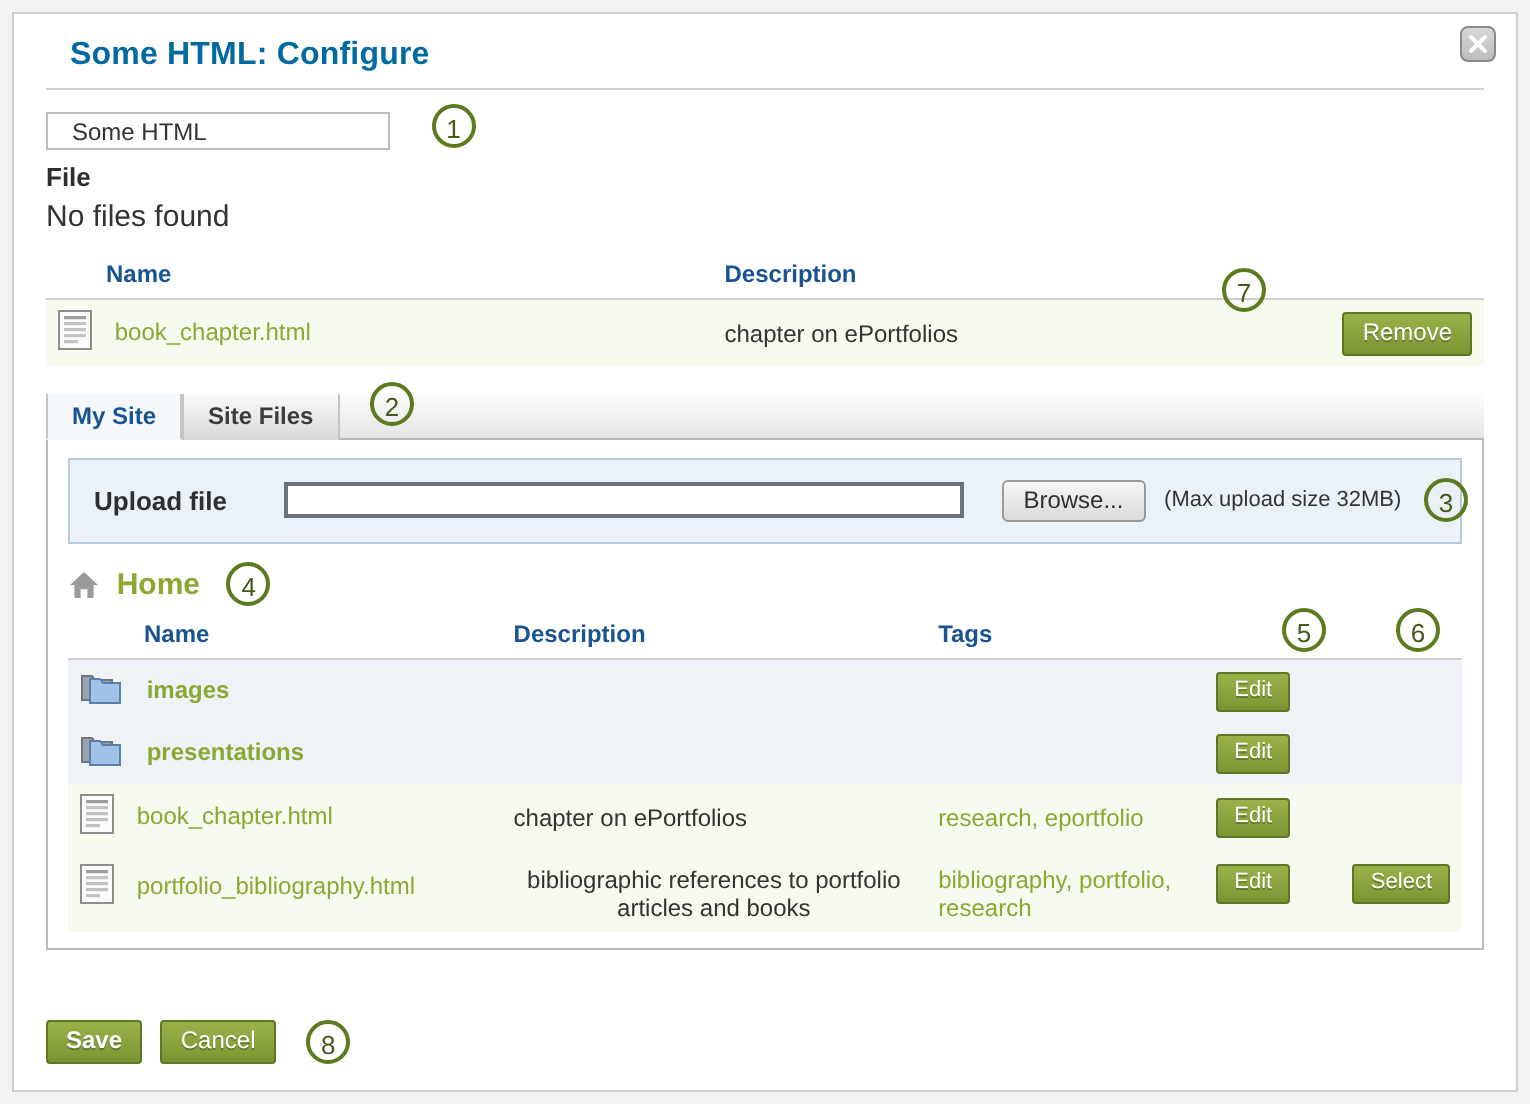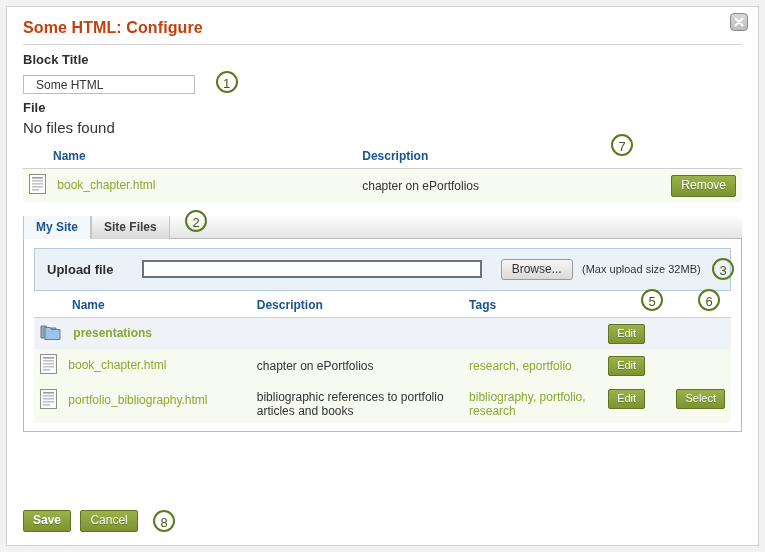--- a/index.html
+++ b/index.html
@@ -51,22 +51,22 @@
     border-radius: 4px;
     background: linear-gradient(#d8d8d8, #bdbdbd);
     cursor: pointer;
   }
   .close-btn svg { display: block; }
 
   
   .dialog-title {
     font-size: 16px;
     font-weight: bold;
-    color: #c2410c;
-    margin: 0 0 7px 0;
+    color: #0369a1;
+    margin: 0 0 7px 12px;
     letter-spacing: .1px;
   }
   .hr {
     border: 0;
     border-top: 1px solid #d2d2d2;
     margin: 0 0 7px 0;
     height: 0;
   }
 
   .section-label {
@@ -281,21 +281,20 @@
       <svg width="16" height="16" viewBox="0 0 16 16">
         <path d="M4.5 4.5 L11.5 11.5 M11.5 4.5 L4.5 11.5" stroke="#ffffff" stroke-width="2" stroke-linecap="round"></path>
       </svg>
     </div>
 
     <div class="inner">
 
       <div class="dialog-title">Some HTML: Configure</div>
       <hr class="hr">
 
-      <div class="section-label">Block Title</div>
       <div class="nowrap">
         <input class="text-input" type="text" value="Some HTML" style="">
         <span style="display:inline-block;width:14px"></span>
         <span class="badge">1</span>
       </div>
 
       <div class="section-label">File</div>
       <div class="nofiles">No files found</div>
 
       <span class="badge badge-abs" style="left:604px; top:127px;">7</span>
@@ -341,38 +340,64 @@
         <div class="uploadbox">
           <div class="nowrap">
             <span class="uplabel">Upload file</span>
             <span class="upfield"></span>
             <span class="btn-gray" style="margin-left:15px;">Browse...</span>
             <span class="maxsize" style="margin-left:6px;">(Max upload size 32MB)</span>
             <span class="badge" style="margin-left:8px;vertical-align:middle;">3</span>
           </div>
         </div>
 
+        <div class="crumb">
+          <span class="icon">
+            <svg width="16" height="15" viewBox="0 0 16 15" style="vertical-align:middle">
+              <path d="M8 1 L15 7.5 L12.8 7.5 L12.8 14 L9.7 14 L9.7 9.6 L6.3 9.6 L6.3 14 L3.2 14 L3.2 7.5 L1 7.5 Z" fill="#9a9a9a"></path>
+            </svg>
+          </span>
+          <span class="crumb-text">Home</span>
+          <span class="badge" style="margin-left:10px;vertical-align:middle;">4</span>
+        </div>
 
         <div style="position:relative;height:0;">
           <span class="badge badge-abs" style="left:607px; top:-2px;">5</span>
           <span class="badge badge-abs" style="left:664px; top:-2px;">6</span>
         </div>
 
         <table class="grid" style="margin-top:4px;">
           <thead>
             <tr>
               <th style="width:190px; padding-left:38px;">Name</th>
               <th style="width:240px;">Description</th>
               <th style="width:145px;">Tags</th>
               <th style="width:62px;"></th>
               <th style="width:auto;"></th>
             </tr>
           </thead>
           <tbody>
 
+            <tr class="row-folder">
+              <td>
+                <span class="icon">
+                  <svg width="22" height="18" viewBox="0 0 22 18">
+                    <path d="M1 3 L6 3 L7.5 5 L16 5 L16 15 L1 15 Z" fill="#9aa3ad" stroke="#6e7680" stroke-width="1"></path>
+                    <path d="M5 4.5 L10 4.5 L11.5 6.5 L20 6.5 L20 16.5 L5 16.5 Z" fill="#9ec2e8" stroke="#5c7fa6" stroke-width="1"></path>
+                  </svg>
+                </span>
+                <a href="#" class="fname-link bold" style="margin-left:8px">images</a>
+              </td>
+              <td></td>
+              <td></td>
+              <td>
+                <span class="btn small">Edit</span>
+              </td>
+              <td></td>
+            </tr>
 
             <tr class="row-folder">
               <td>
                 <span class="icon">
                   <svg width="22" height="18" viewBox="0 0 22 18">
                     <path d="M1 3 L6 3 L7.5 5 L16 5 L16 15 L1 15 Z" fill="#9aa3ad" stroke="#6e7680" stroke-width="1"></path>
                     <path d="M5 4.5 L10 4.5 L11.5 6.5 L20 6.5 L20 16.5 L5 16.5 Z" fill="#9ec2e8" stroke="#5c7fa6" stroke-width="1"></path>
                   </svg>
                 </span>
                 <a href="#" class="fname-link bold" style="margin-left:8px">presentations</a>
@@ -416,21 +441,21 @@
                     <rect x="0.5" y="0.5" width="16" height="19" fill="#fbfbfb" stroke="#8e8e8e"></rect>
                     <rect x="3" y="3" width="11" height="1.6" fill="#9d9d9d"></rect>
                     <rect x="3" y="6" width="11" height="1.6" fill="#c3c3c3"></rect>
                     <rect x="3" y="9" width="11" height="1.6" fill="#c3c3c3"></rect>
                     <rect x="3" y="12" width="11" height="1.6" fill="#c3c3c3"></rect>
                     <rect x="3" y="15" width="7" height="1.6" fill="#c3c3c3"></rect>
                   </svg>
                 </span>
                 <a href="#" class="fname-link" style="margin-left:8px">portfolio_bibliography.html</a>
               </td>
-              <td style="vertical-align:top; padding-top:8px;">bibliographic references to portfolio articles and books</td>
+              <td style="vertical-align:top; padding-top:8px;text-align:center;">bibliographic references to portfolio articles and books</td>
               <td style="vertical-align:top; padding-top:8px;">
                 <span class="tag-link">bibliography, portfolio, research</span>
               </td>
               <td style="vertical-align:top; padding-top:7px;">
                 <span class="btn small">Edit</span>
               </td>
               <td style="vertical-align:top; padding-top:7px;">
                 <span class="btn small">Select</span>
               </td>
             </tr>

